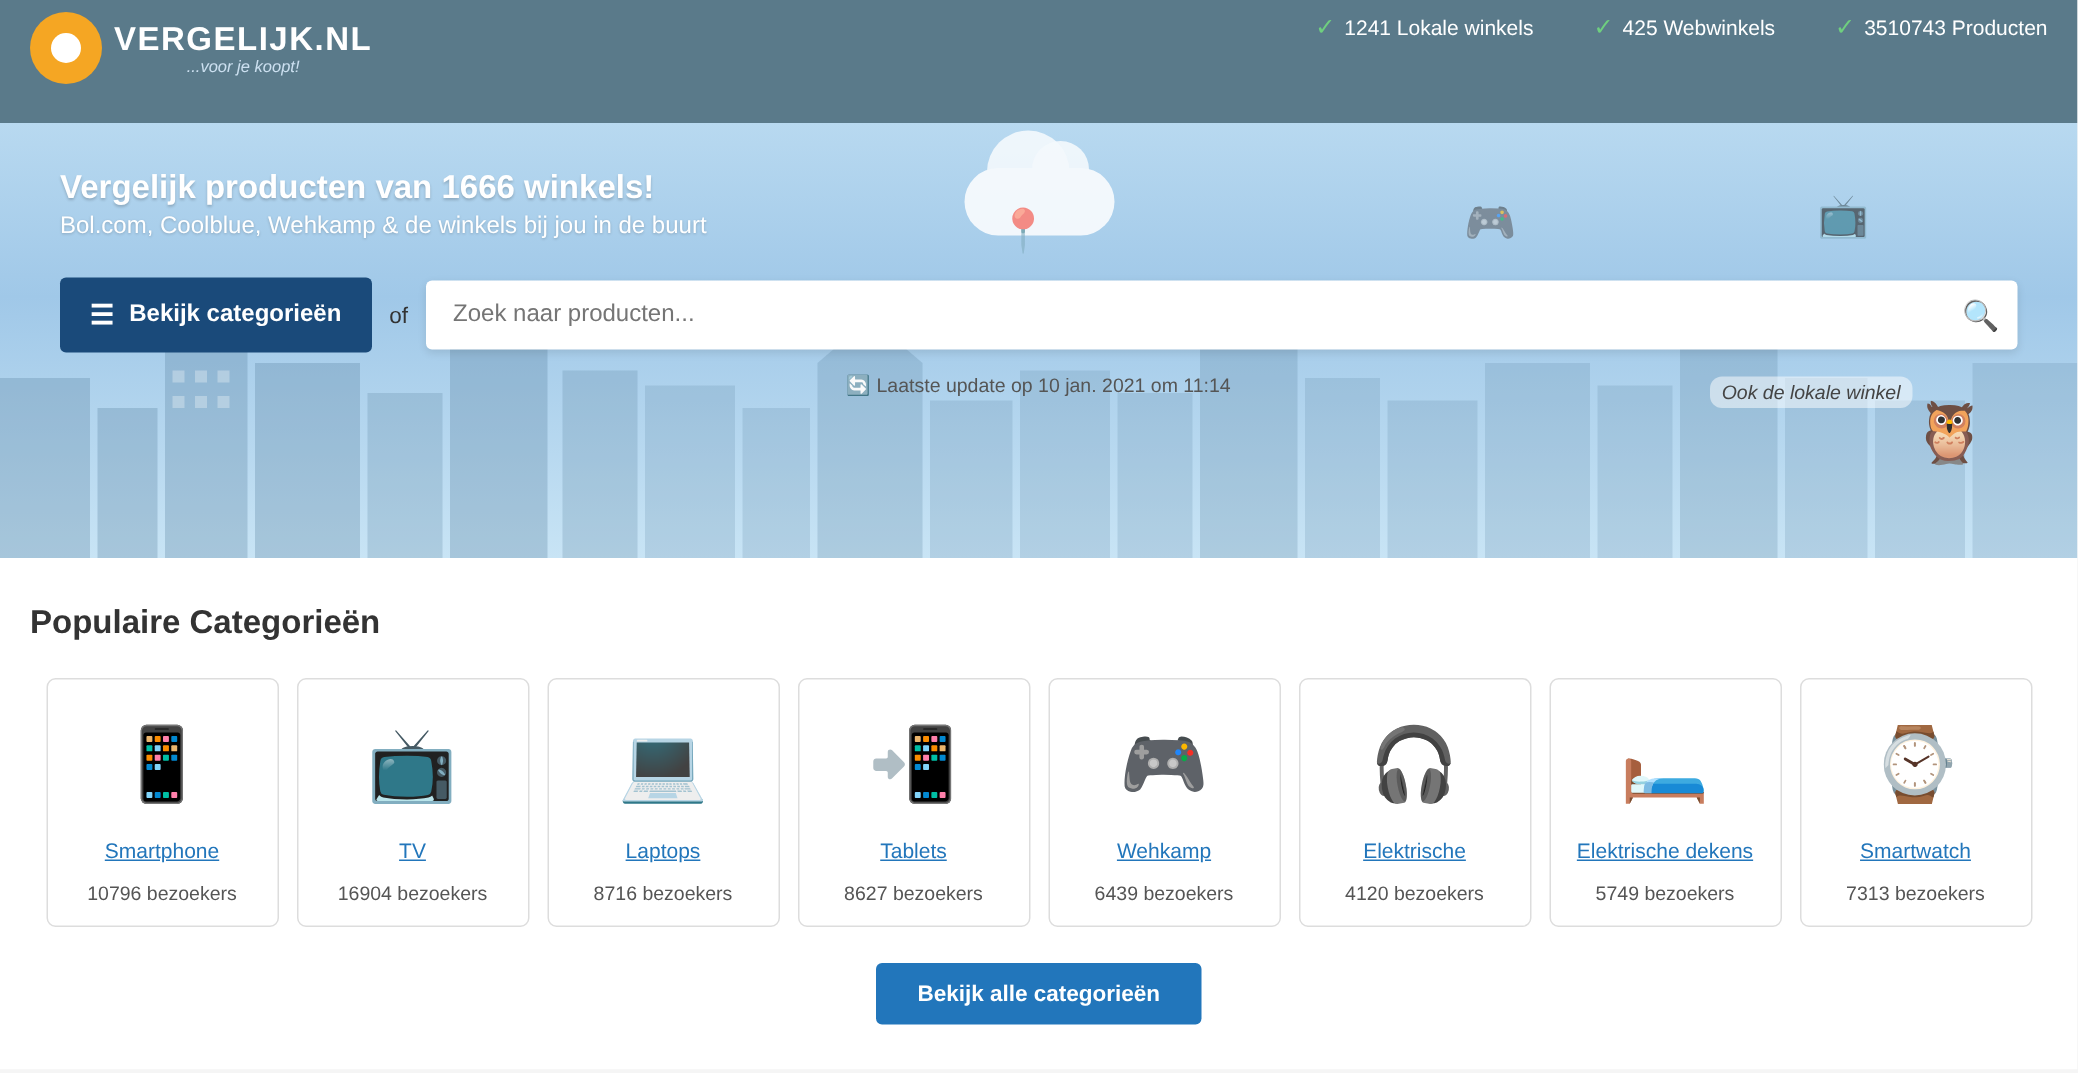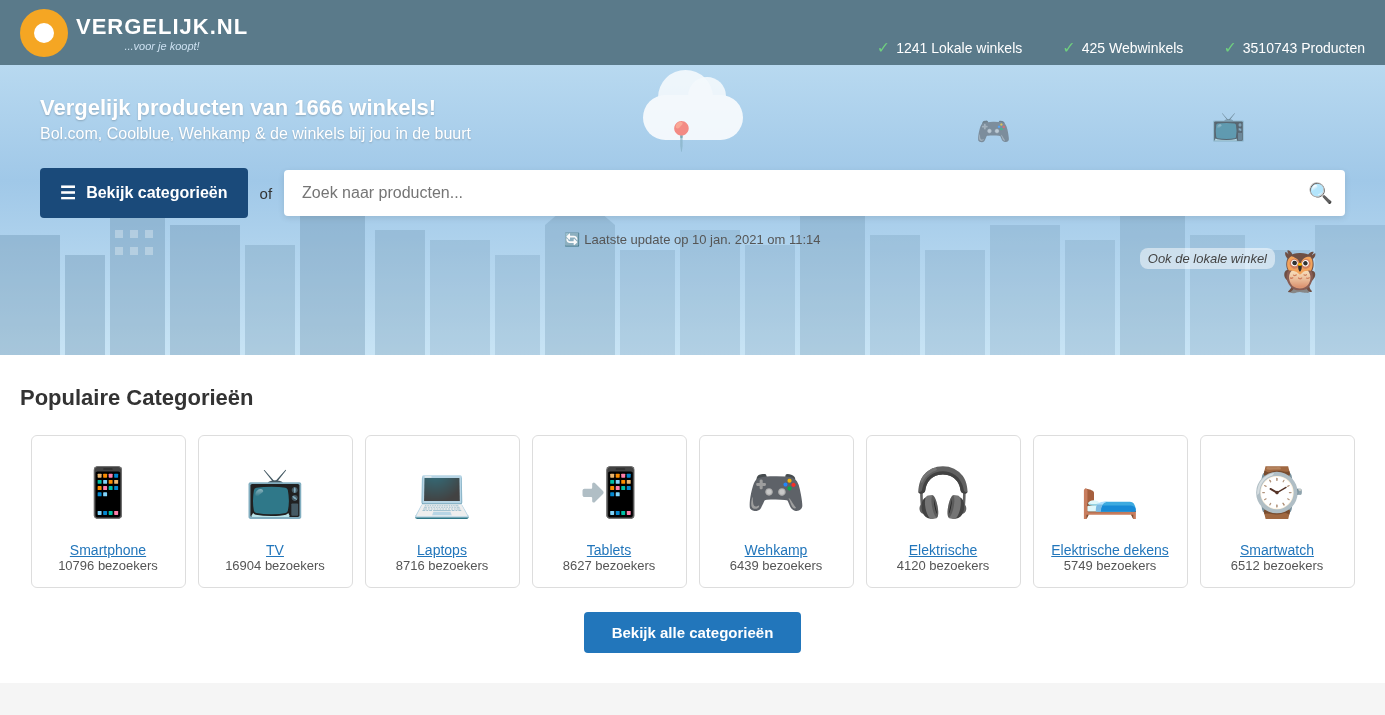--- a/index.html
+++ b/index.html
@@ -2,23 +2,23 @@
 <html><head>
   <meta charset="utf-8">
   <style>
     * { box-sizing: border-box; margin: 0; padding: 0; }
     body { font-family: Arial, sans-serif; background: #f5f5f5; }
 
     
     .header {
       background: #5a7a8a;
       display: flex;
-      align-items: flex-end;
+      align-items: flex-start;
       padding: 8px 20px;
-      height: 65px;
+      height: 82px;
       gap: 30px;
     }
     .logo-circle {
       width: 48px;
       height: 48px;
       background: #f5a623;
       border-radius: 50%;
       display: flex;
       align-items: center;
       justify-content: center;
@@ -150,21 +150,21 @@
     .owl-mascot {
       position: absolute;
       right: 60px;
       bottom: 60px;
       z-index: 5;
       font-size: 40px;
     }
     .local-shop-bubble {
       position: absolute;
       right: 110px;
-      bottom: 86px;
+      bottom: 100px;
       z-index: 4;
       color: #444;
       font-size: 13px;
       font-style: italic;
       background: rgba(255,255,255,0.5);
       padding: 3px 8px;
       border-radius: 8px;
     }
     
     .cloud {
@@ -248,21 +248,21 @@
       display: flex;
       align-items: center;
       justify-content: center;
       margin-bottom: 10px;
       font-size: 48px;
     }
     .category-link {
       color: #2276bb;
       text-decoration: underline;
       font-size: 14px;
-      margin-bottom: 0;
+      margin-bottom: 13px;
       text-align: center;
       cursor: pointer;
     }
     .category-visitors {
       color: #555;
       font-size: 13px;
     }
     .view-all-btn {
       display: block;
       margin: 24px auto 0 auto;
@@ -430,18 +430,18 @@
       <div class="category-visitors">4120 bezoekers</div>
     </div>
       <div class="category-card">
       <div class="category-img">🛏️</div>
       <div class="category-link">Elektrische dekens</div>
       <div class="category-visitors">5749 bezoekers</div>
     </div>
       <div class="category-card">
       <div class="category-img">⌚</div>
       <div class="category-link">Smartwatch</div>
-      <div class="category-visitors">6512 bezoekers</div>
+      <div class="category-visitors">7313 bezoekers</div>
     </div>
     </div>
 
   <button class="view-all-btn">Bekijk alle categorieën</button>
 </section>
 
 </body></html>

